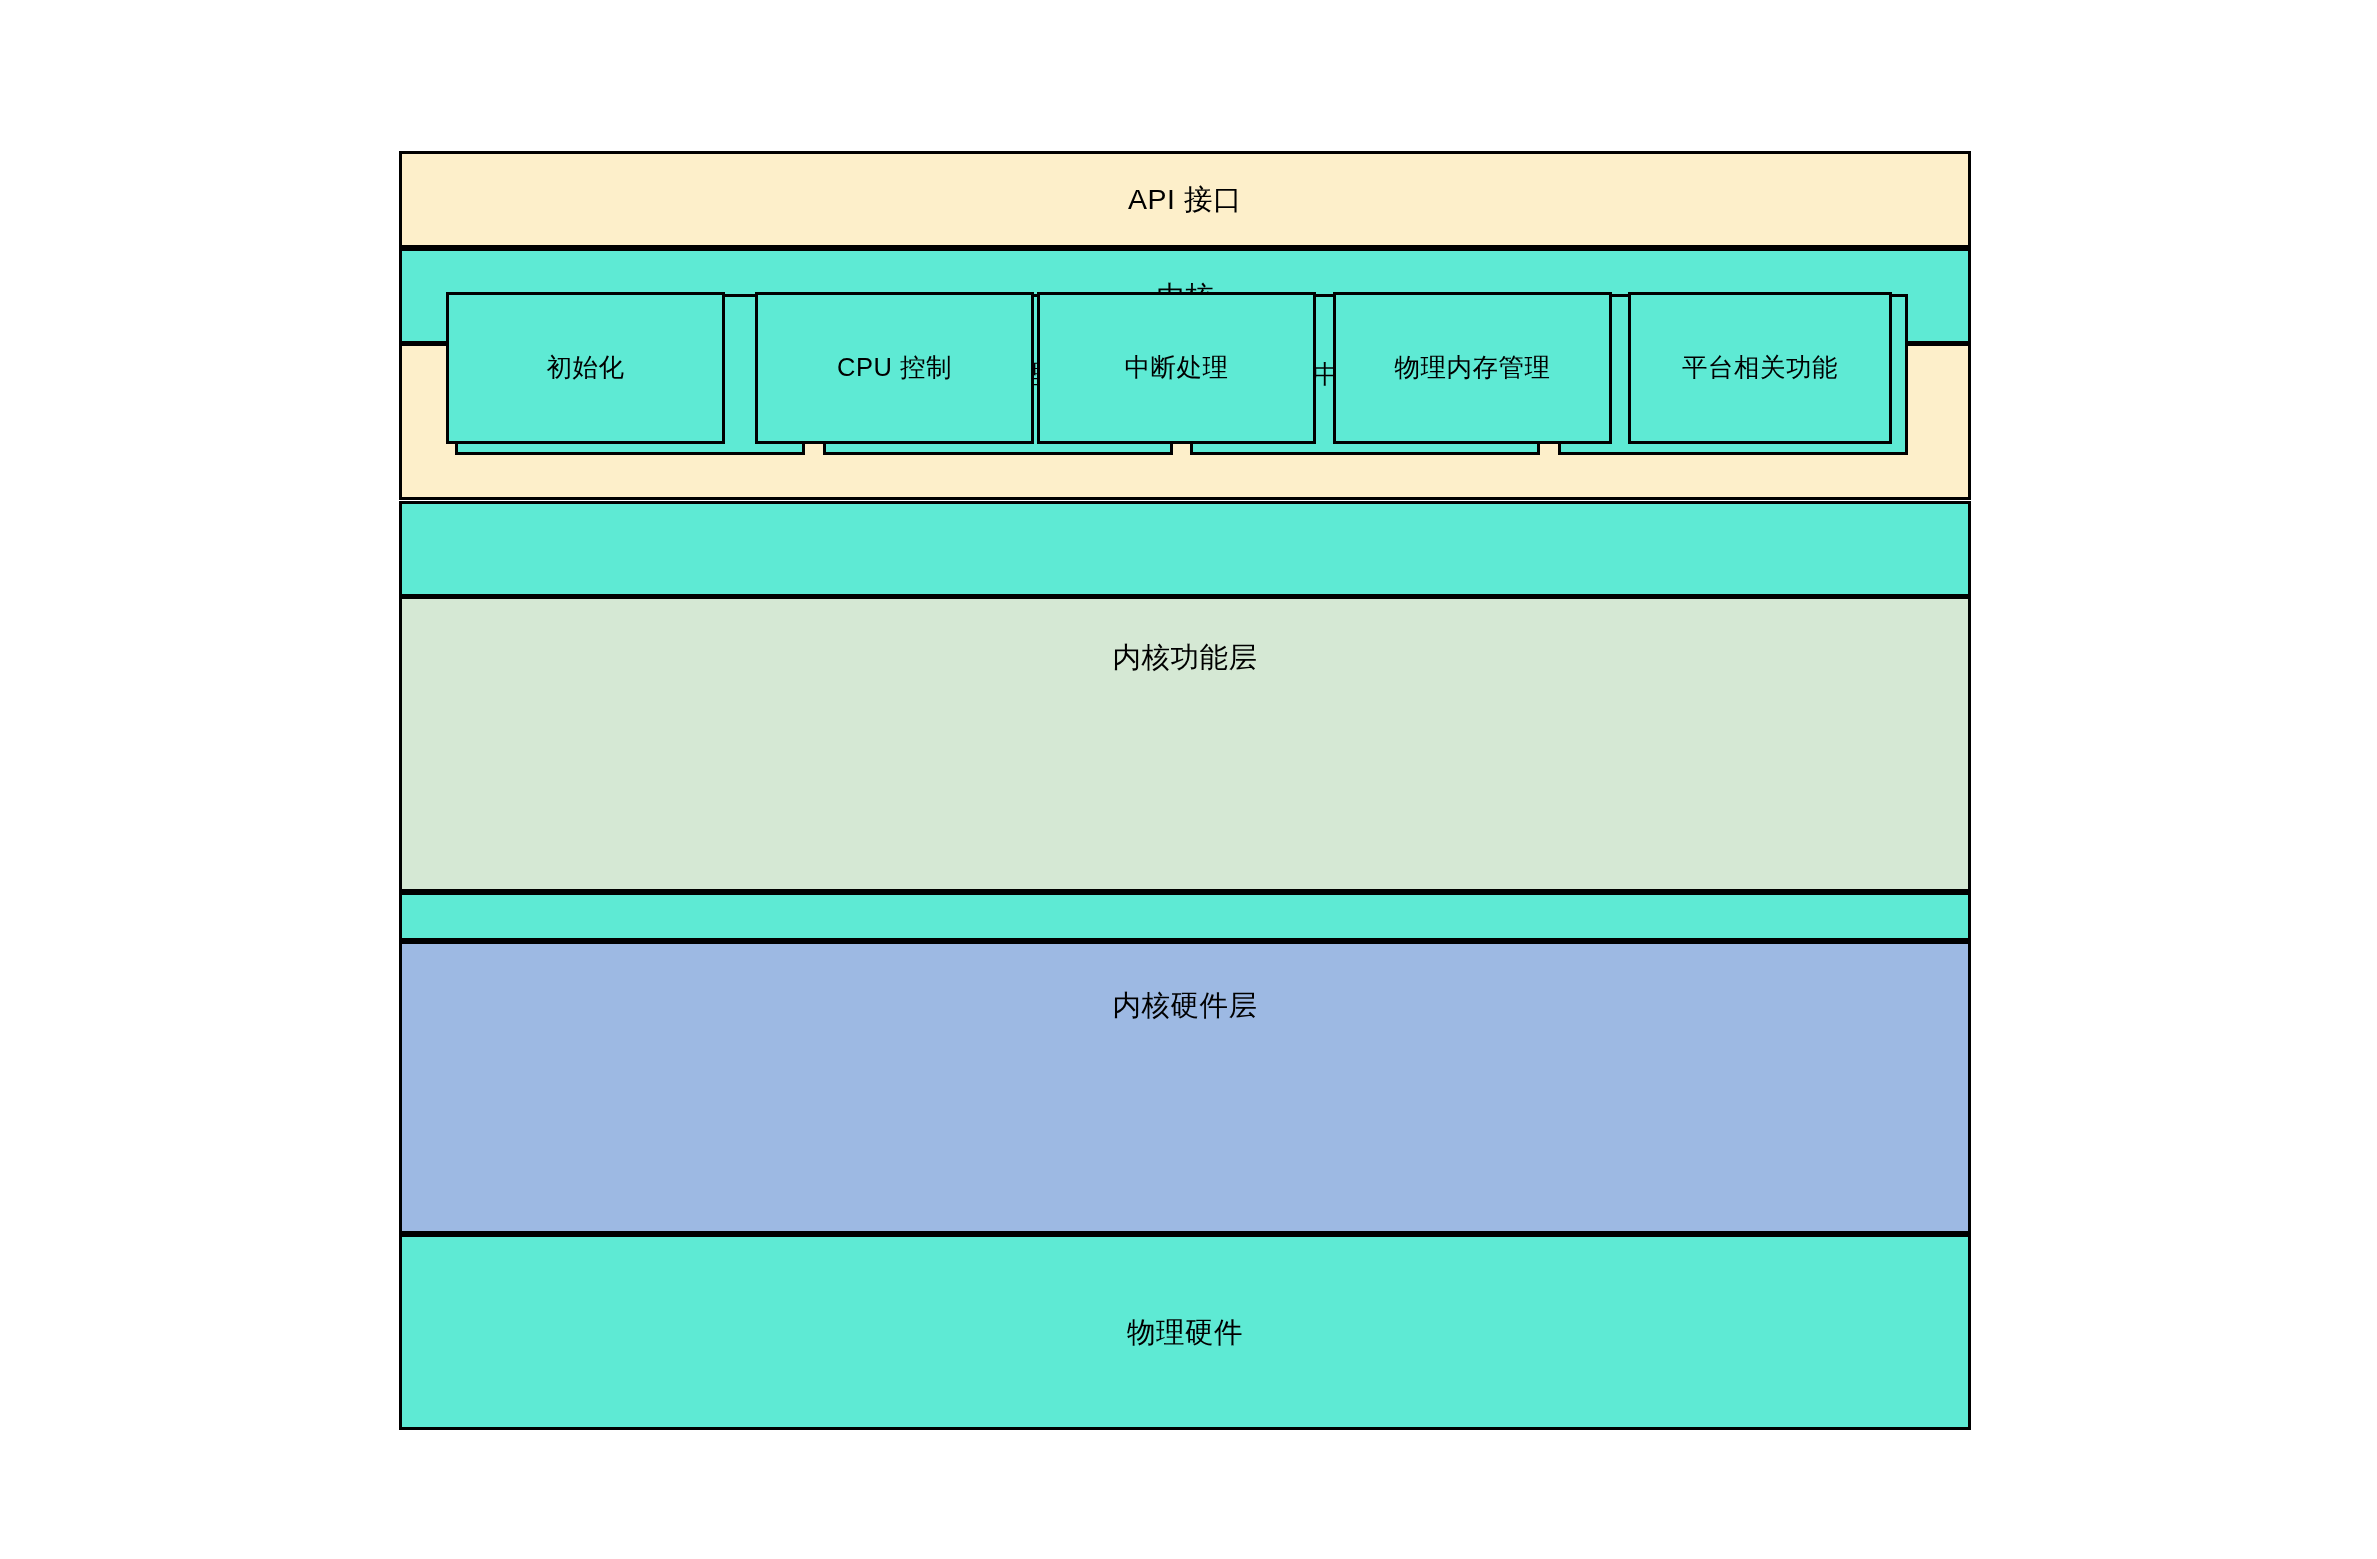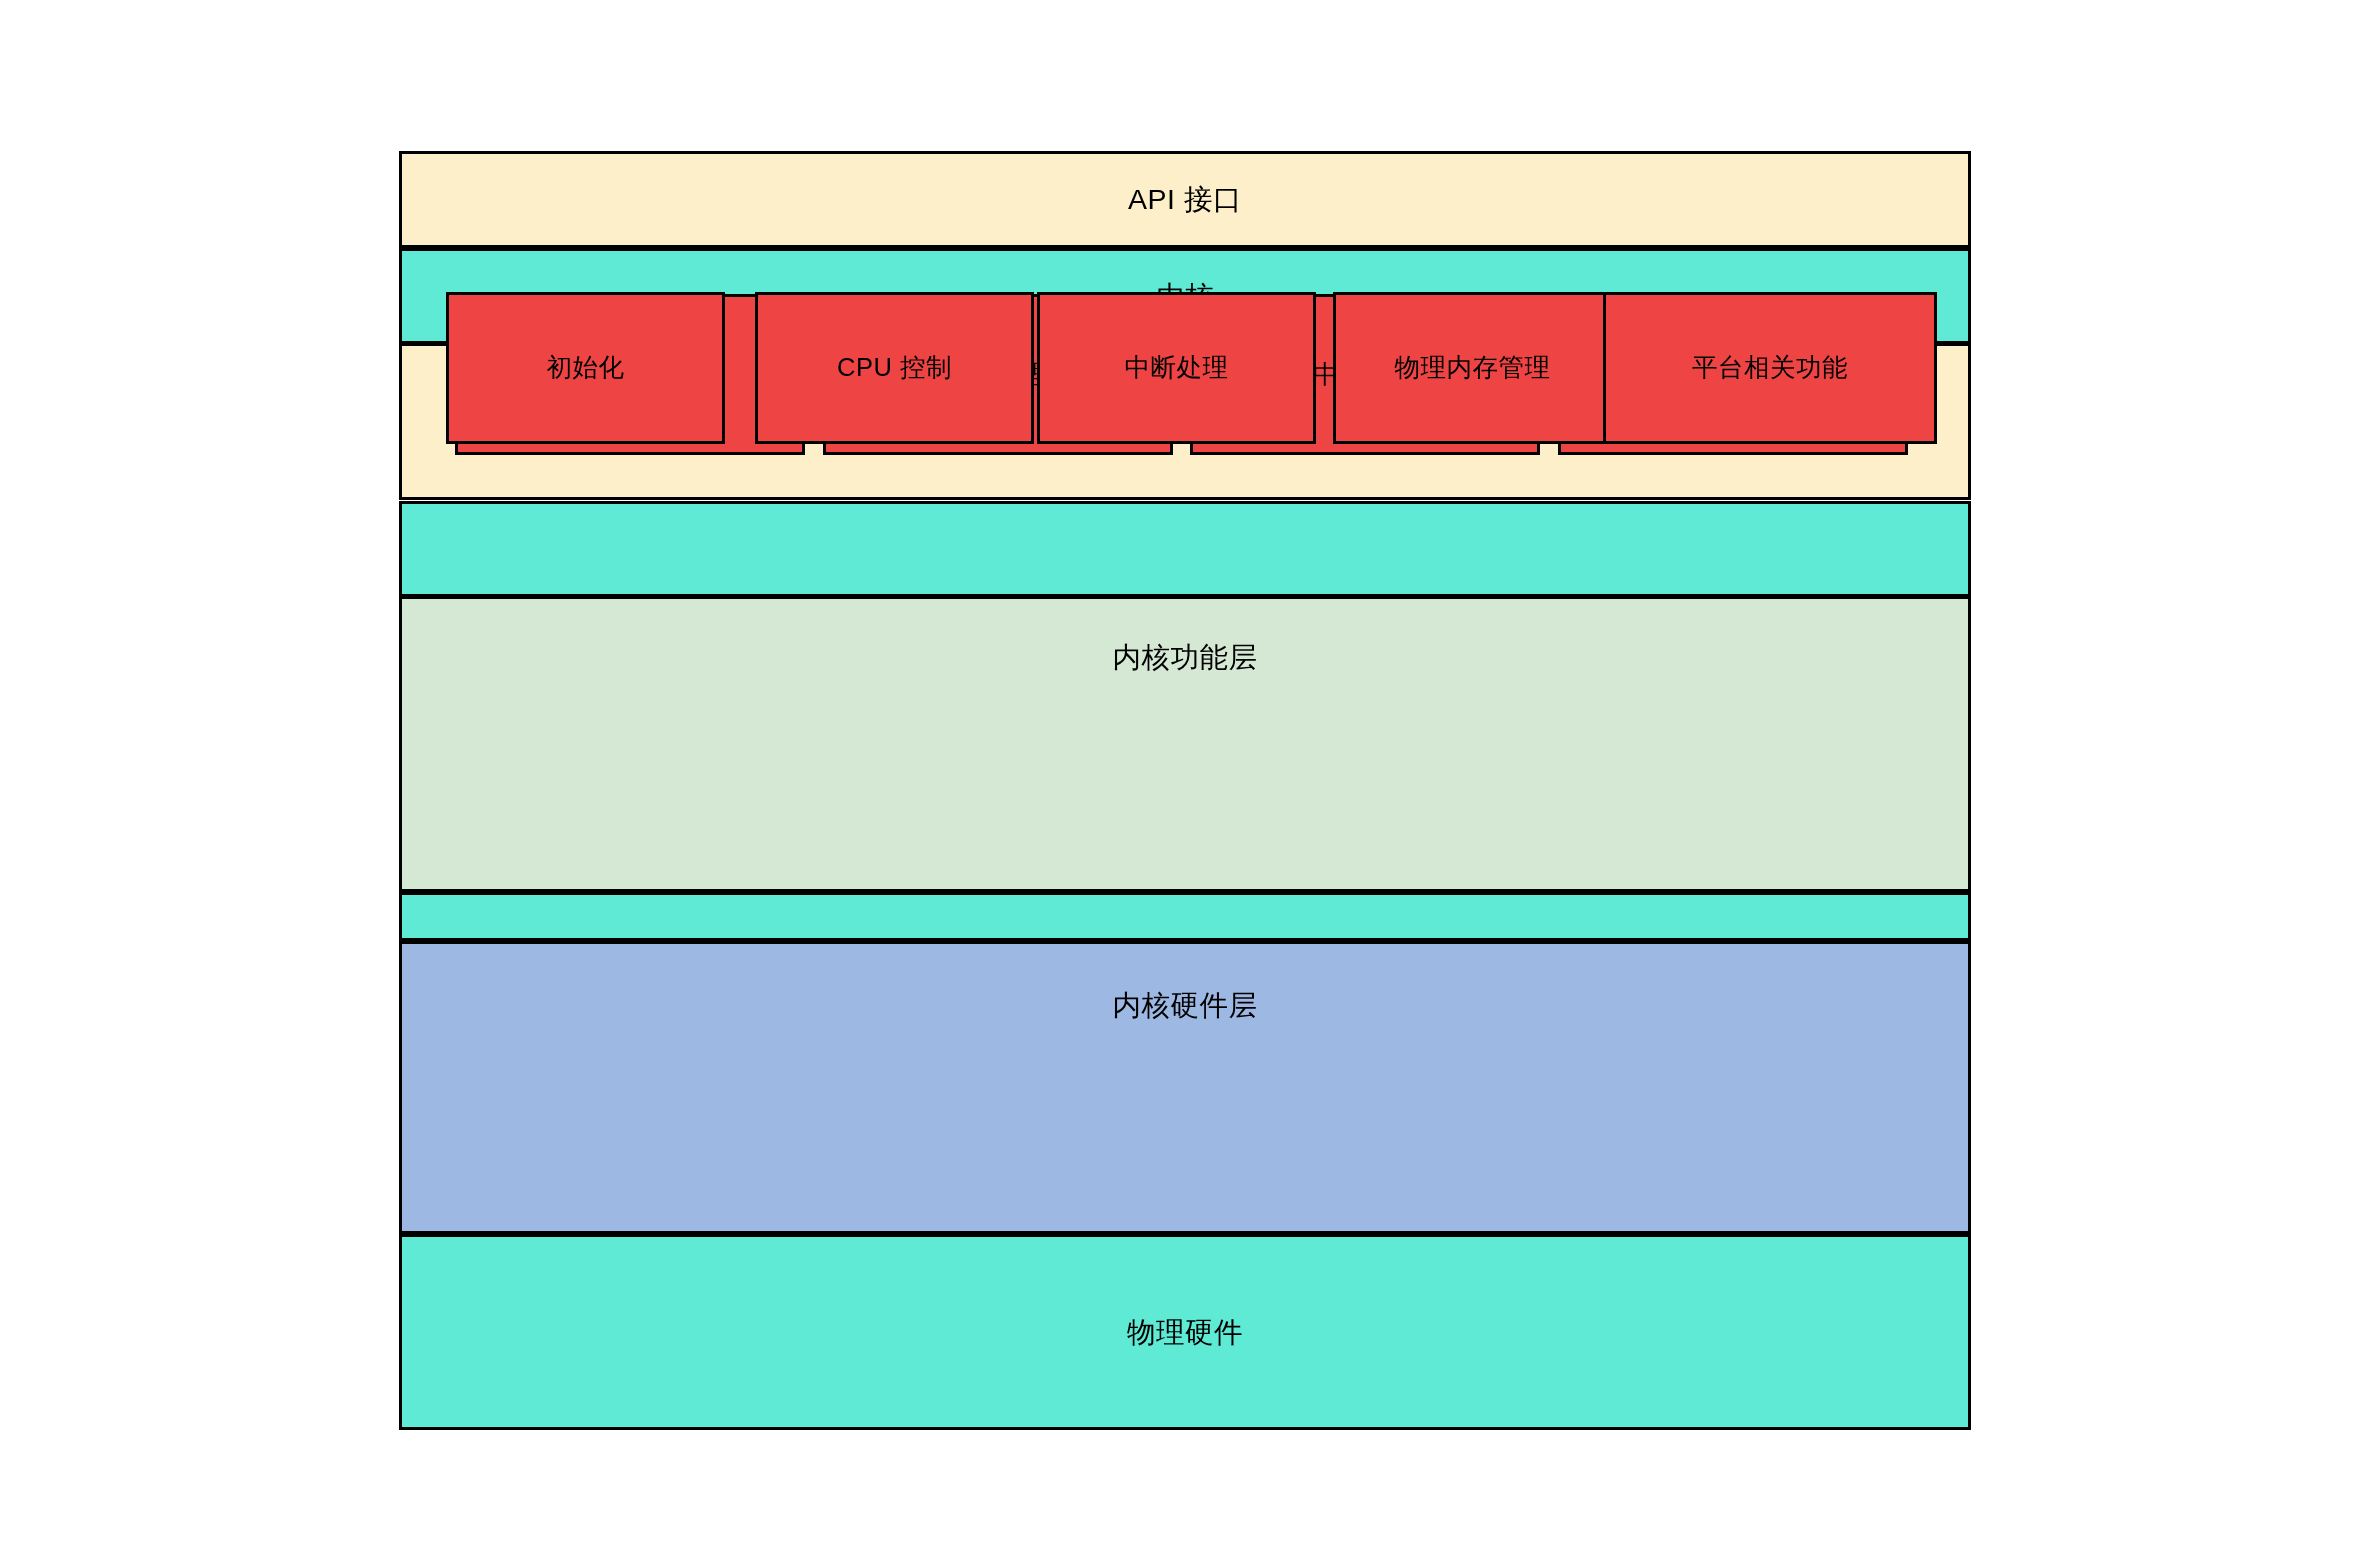--- a/index.html
+++ b/index.html
@@ -54,21 +54,21 @@
     position: absolute;
     left: 0;
     width: 100%;
     text-align: center;
   }
 
   
   .subbox {
     position: absolute;
     box-sizing: border-box;
-    background: #ef4444;
+    background: #5eead4;
     border: 3.4px solid #000000;
     display: flex;
     align-items: center;
     justify-content: center;
   }
   .subbox-label {
     font-size: 25.5px;
     color: #000000;
     line-height: 1;
     white-space: nowrap;
@@ -146,18 +146,18 @@
   </div>
   <div class="subbox hw-sub" style="left: 356px; width: 279px;">
     <span class="subbox-label">CPU 控制</span>
   </div>
   <div class="subbox hw-sub" style="left: 638px; width: 279px;">
     <span class="subbox-label">中断处理</span>
   </div>
   <div class="subbox hw-sub" style="left: 934px; width: 279px;">
     <span class="subbox-label">物理内存管理</span>
   </div>
-  <div class="subbox hw-sub" style="left: 1204px; width: 334px;">
+  <div class="subbox hw-sub" style="left: 1229px; width: 264px;">
     <span class="subbox-label">平台相关功能</span>
   </div>
 
 </div>
 
 
 </body></html>

